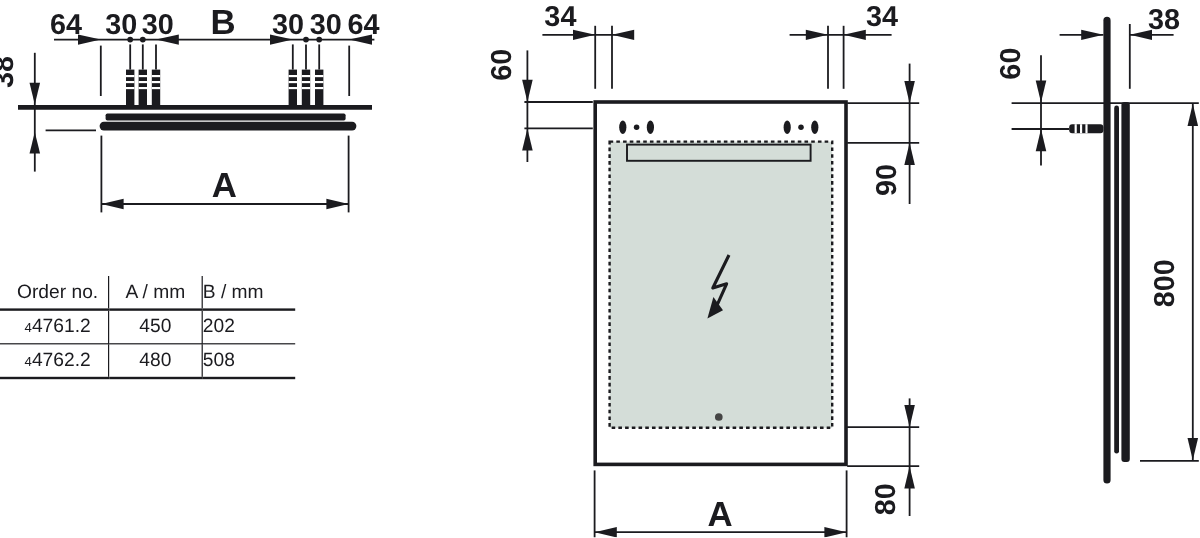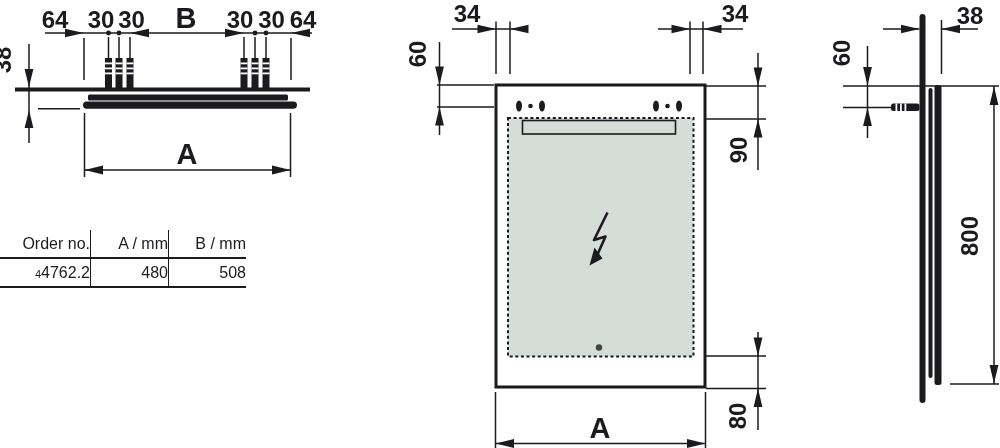--- a/index.html
+++ b/index.html
@@ -10,23 +10,23 @@
   .dim-num{font-size:24px;font-weight:bold;}
   .dim-letter{font-size:29px;font-weight:bold;}
   .ln{stroke:#1b1b1f;stroke-width:1.5;fill:none;}
   .ah{fill:#1b1b1f;stroke:none;}
   .solid{fill:#1b1b1f;stroke:none;}
   .white{fill:#ffffff;stroke:none;}
   
   #spec-table{position:absolute;left:0;top:230px;border-collapse:collapse;
               font-size:16px;color:#1b1b1f;table-layout:fixed;}
   #spec-table th,#spec-table td{font-weight:normal;padding:0;height:27px;vertical-align:middle;}
-  #spec-table .c1{width:84px;text-align:right;padding-left:6px;border-right:1.5px solid #1b1b1f;}
-  #spec-table .c2{width:77px;text-align:right;border-right:1.5px solid #1b1b1f;}
-  #spec-table .c3{width:77px;text-align:right;}
+  #spec-table .c1{width:84px;text-align:center;padding-left:6px;border-right:1.5px solid #1b1b1f;}
+  #spec-table .c2{width:77px;text-align:center;border-right:1.5px solid #1b1b1f;}
+  #spec-table .c3{width:77px;text-align:left;}
   #spec-table tr.head th{border-bottom:2.5px solid #1b1b1f;}
   #spec-table tr.r1 td{border-bottom:1.5px solid #1b1b1f;}
   #spec-table tr.r2 td{border-bottom:2.5px solid #1b1b1f;margin-left:24px;}
   .ord-prefix{font-size:11px;}
 </style>
 </head>
 <body>
 
 <div id="stage">
 
@@ -221,20 +221,25 @@
   </g>
 </svg>
 
 <table id="spec-table">
   <tbody>
         <tr class="head">
     <th class="c1">Order no.</th>
     <th class="c2">A / mm</th>
     <th class="c3">B / mm</th>
   </tr>
+  <tr class="r1">
+    <td class="c1"><span class="ord-prefix">4</span><span>4761.2</span></td>
+    <td class="c2">450</td>
+    <td class="c3">202</td>
+  </tr>
   <tr class="r2">
     <td class="c1"><span class="ord-prefix">4</span><span>4762.2</span></td>
     <td class="c2">480</td>
     <td class="c3">508</td>
   </tr>
 </tbody>
     </table>
 
 </div>
 

